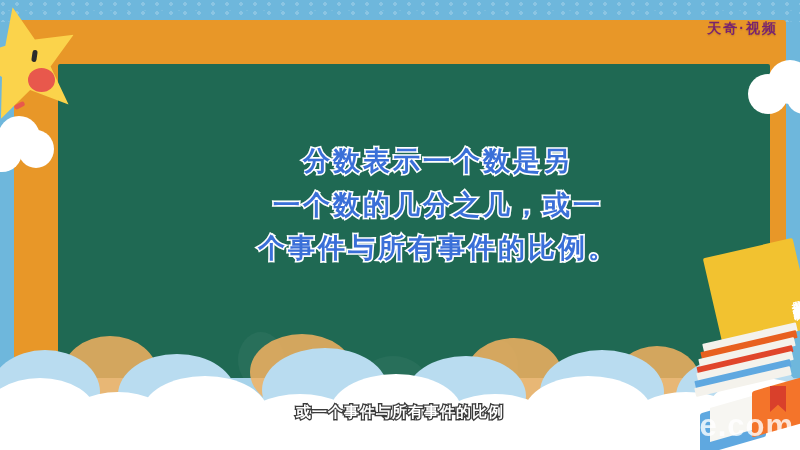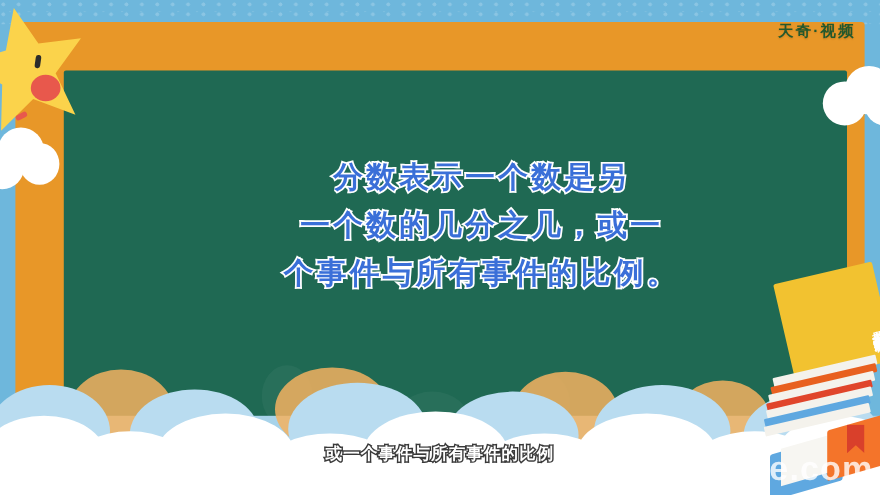--- a/index.html
+++ b/index.html
@@ -220,21 +220,21 @@
     left: 70px; top: -4px;
     width: 16px; height: 26px;
     background: #D9402B;
     clip-path: polygon(0 0, 100% 0, 100% 100%, 50% 72%, 0 100%);
   }
 
   
   .wm-logo {
     position: absolute;
     right: 22px; top: 20px;
-    color: #14532d;
+    color: #701a75;
     font-size: 14px;
     font-weight: 700;
     letter-spacing: 2px;
     opacity: .92;
     text-shadow: 0 1px 2px rgba(0,0,0,.18);
   }
   .wm-url {
     position: absolute;
     right: 6px; bottom: 6px;
     color: rgba(255,255,255,0.80);

